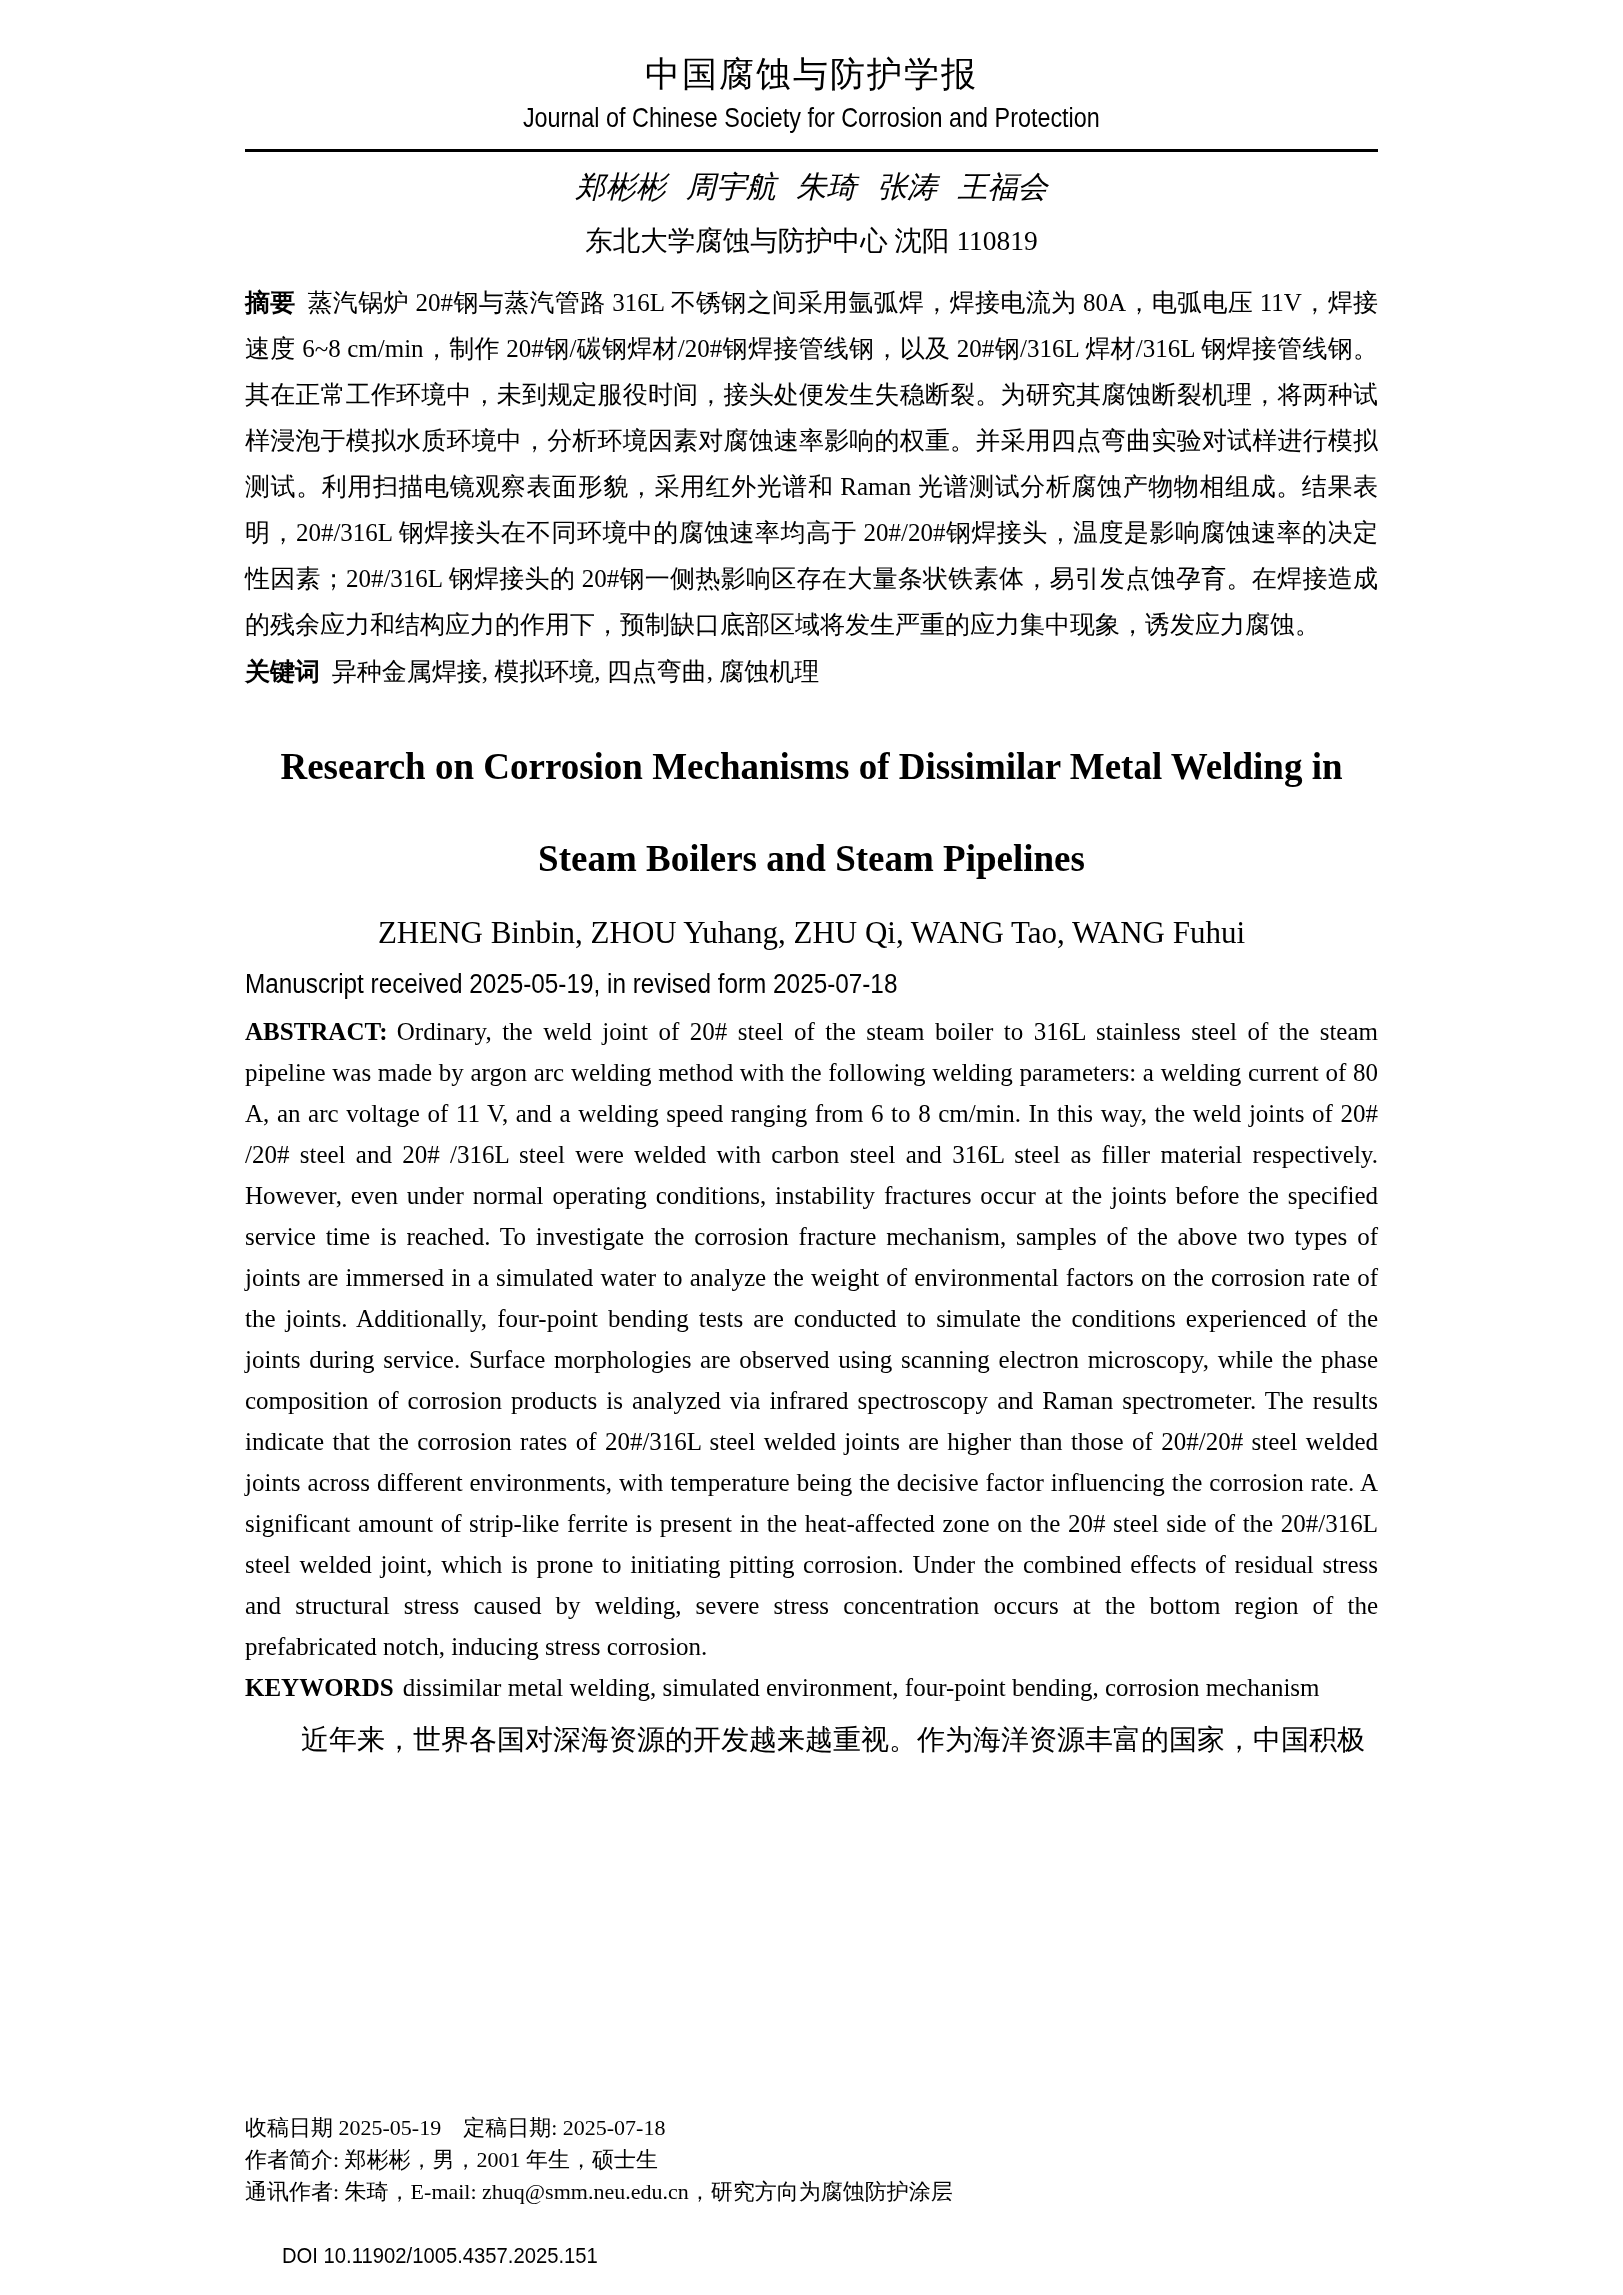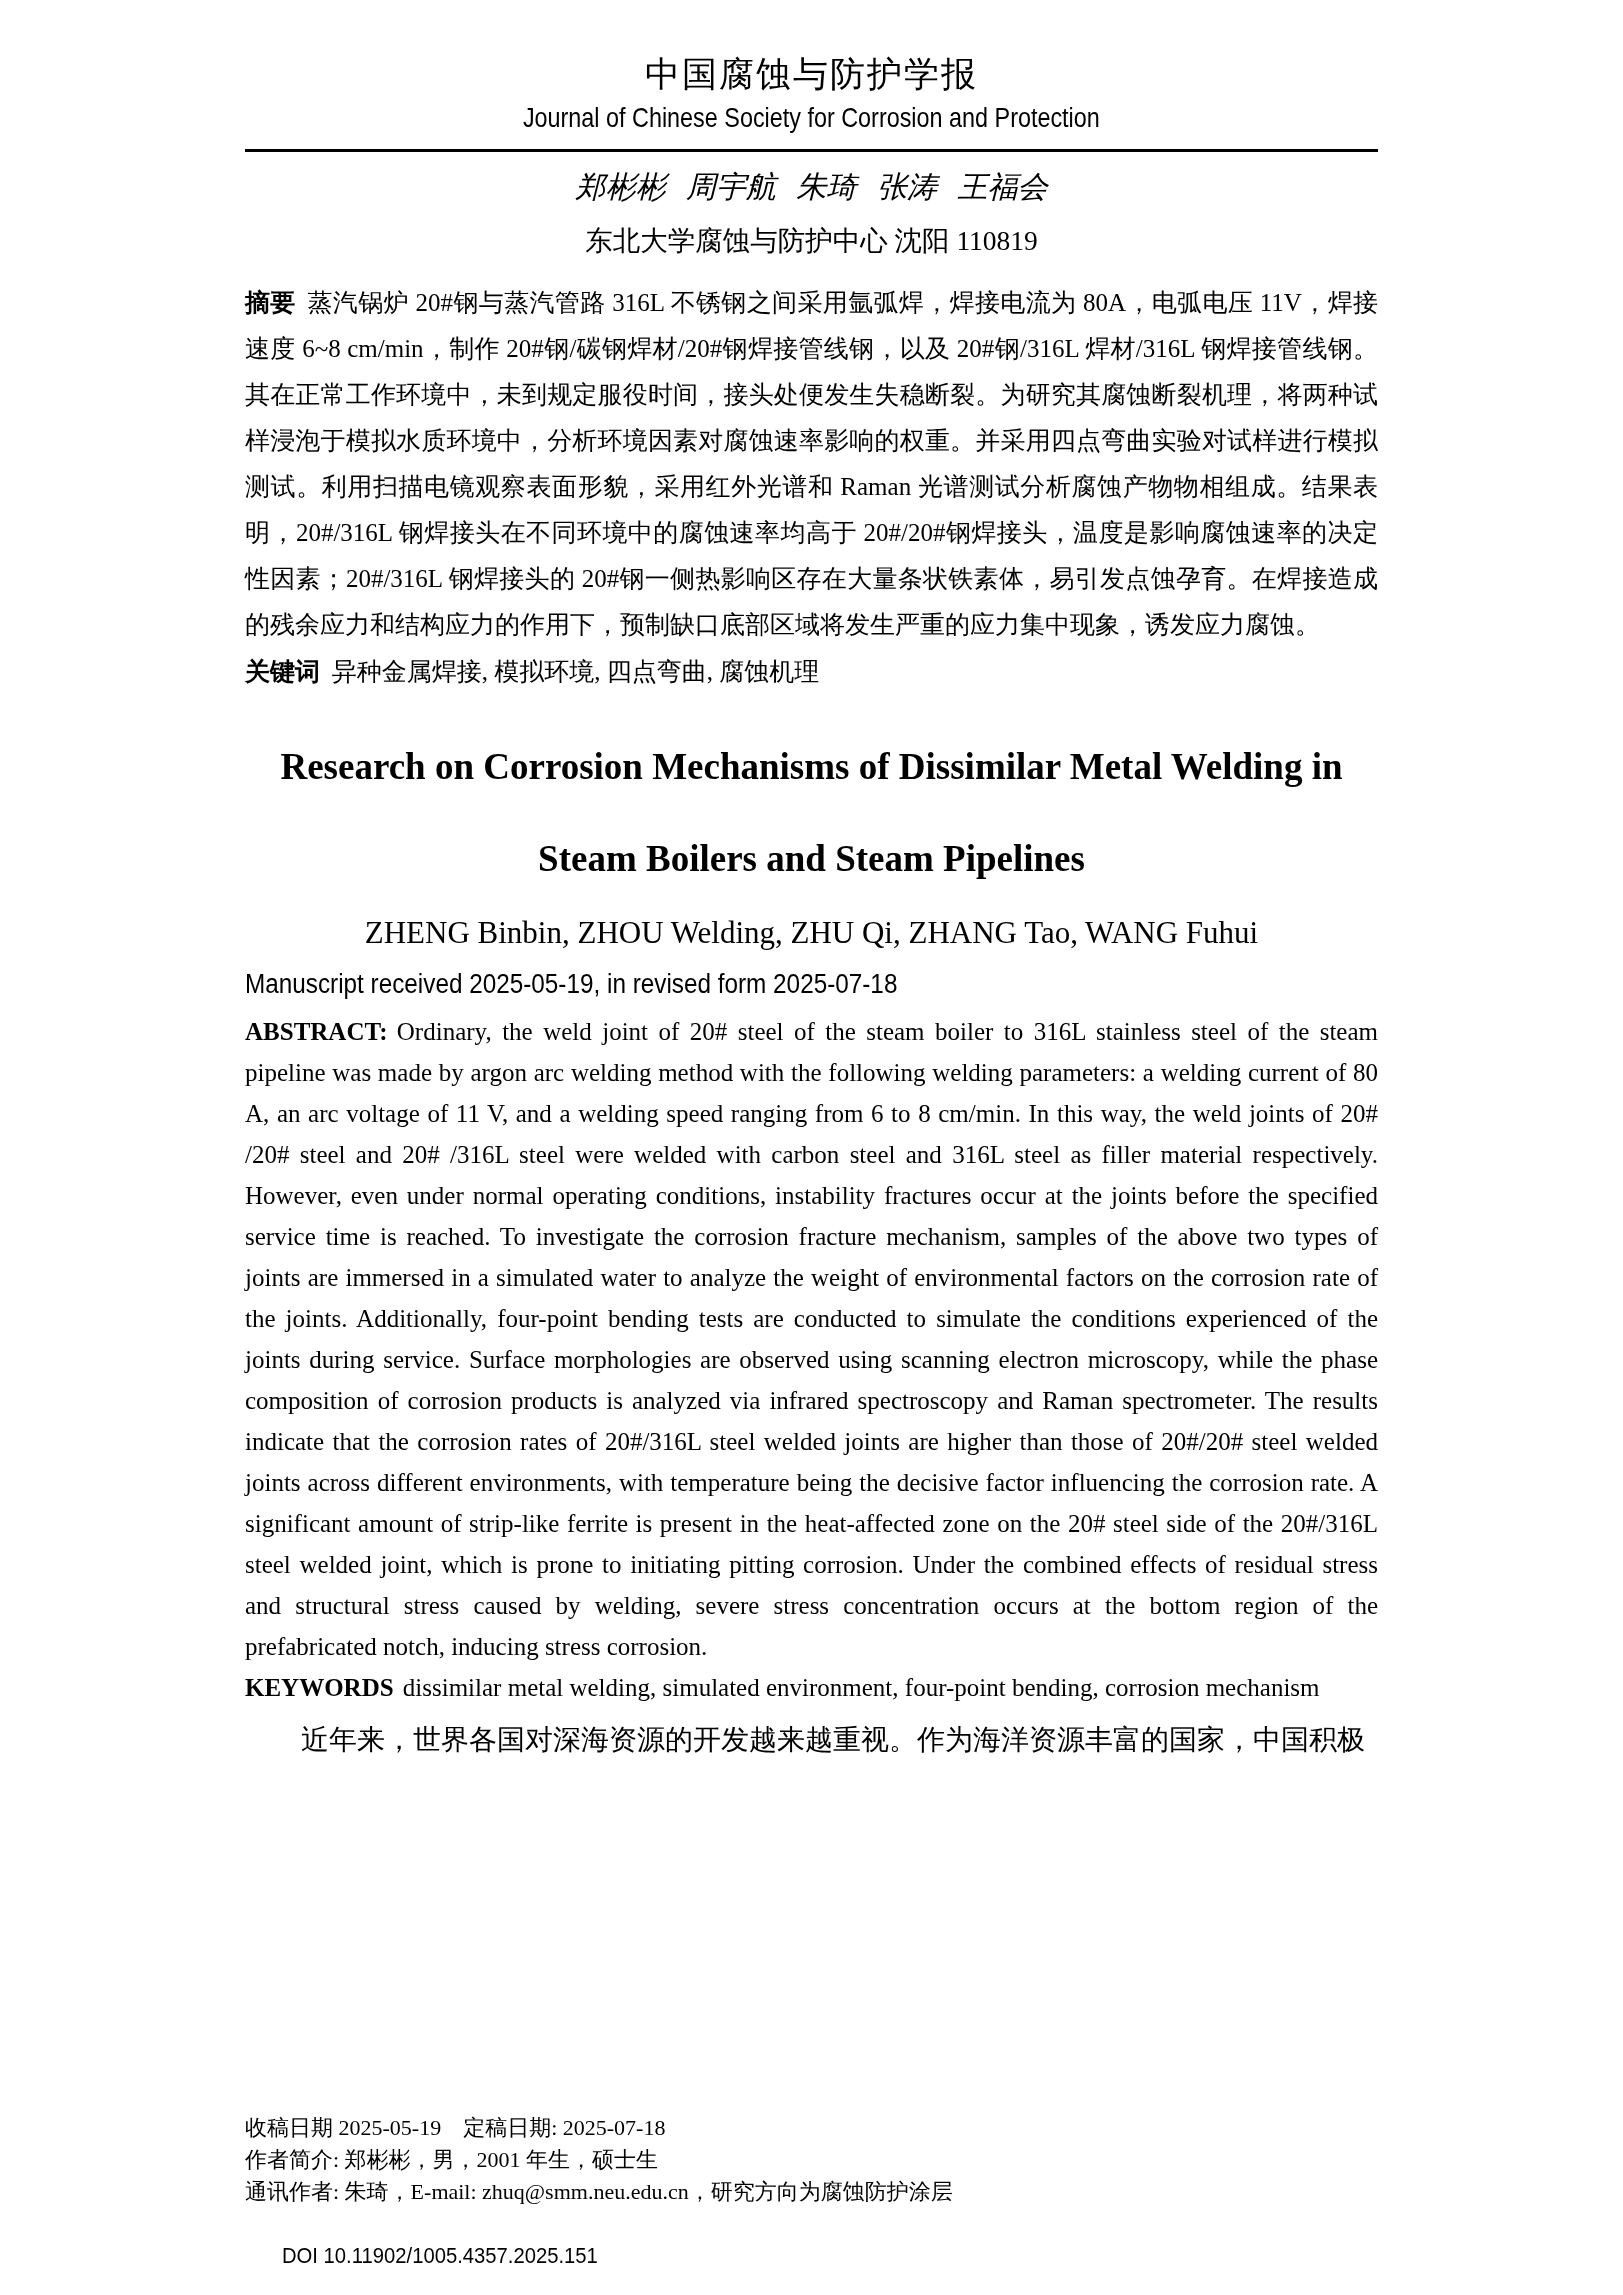--- a/index.html
+++ b/index.html
@@ -152,21 +152,21 @@
 
     <p class="abs-zh"><span class="zh-label">摘要</span><span>蒸汽锅炉 20#钢与蒸汽管路 316L 不锈钢之间采用氩弧焊，焊接电流为 80A，电弧电压 11V，焊接速度 6~8 cm/min，制作 20#钢/碳钢焊材/20#钢焊接管线钢，以及 20#钢/316L 焊材/316L 钢焊接管线钢。其在正常工作环境中，未到规定服役时间，接头处便发生失稳断裂。为研究其腐蚀断裂机理，将两种试样浸泡于模拟水质环境中，分析环境因素对腐蚀速率影响的权重。并采用四点弯曲实验对试样进行模拟测试。利用扫描电镜观察表面形貌，采用红外光谱和 Raman 光谱测试分析腐蚀产物物相组成。结果表明，20#/316L 钢焊接头在不同环境中的腐蚀速率均高于 20#/20#钢焊接头，温度是影响腐蚀速率的决定性因素；20#/316L 钢焊接头的 20#钢一侧热影响区存在大量条状铁素体，易引发点蚀孕育。在焊接造成的残余应力和结构应力的作用下，预制缺口底部区域将发生严重的应力集中现象，诱发应力腐蚀。</span></p>
 
     <p class="kw-zh"><span class="zh-label">关键词</span><span>异种金属焊接, 模拟环境, 四点弯曲, 腐蚀机理</span></p>
 
     <h2 class="title-en center">
       <div>Research on Corrosion Mechanisms of Dissimilar Metal Welding in</div>
       <div>Steam Boilers and Steam Pipelines</div>
     </h2>
 
-    <div class="authors-en center">ZHENG Binbin, ZHOU Welding, ZHU Qi, ZHANG Tao, WANG Fuhui</div>
+    <div class="authors-en center">ZHENG Binbin, ZHOU Yuhang, ZHU Qi, WANG Tao, WANG Fuhui</div>
 
     <div class="manuscript">
       <span>Manuscript received 2025-05-19, in revised form 2025-07-18</span>
     </div>
 
     <p class="abs-en"><span class="en-label">ABSTRACT:</span><span>Ordinary, the weld joint of 20# steel of the steam boiler to 316L stainless steel of the steam pipeline was made by argon arc welding method with the following welding parameters: a welding current of 80 A, an arc voltage of 11 V, and a welding speed ranging from 6 to 8 cm/min. In this way, the weld joints of 20# /20# steel and 20# /316L steel were welded with carbon steel and 316L steel as filler material respectively. However, even under normal operating conditions, instability fractures occur at the joints before the specified service time is reached. To investigate the corrosion fracture mechanism, samples of the above two types of joints are immersed in a simulated water to analyze the weight of environmental factors on the corrosion rate of the joints. Additionally, four-point bending tests are conducted to simulate the conditions experienced of the joints during service. Surface morphologies are observed using scanning electron microscopy, while the phase composition of corrosion products is analyzed via infrared spectroscopy and Raman spectrometer. The results indicate that the corrosion rates of 20#/316L steel welded joints are higher than those of 20#/20# steel welded joints across different environments, with temperature being the decisive factor influencing the corrosion rate. A significant amount of strip-like ferrite is present in the heat-affected zone on the 20# steel side of the 20#/316L steel welded joint, which is prone to initiating pitting corrosion. Under the combined effects of residual stress and structural stress caused by welding, severe stress concentration occurs at the bottom region of the prefabricated notch, inducing stress corrosion.</span></p>
 
     <p class="kw-en"><span class="en-label">KEYWORDS</span><span>dissimilar metal welding, simulated environment, four-point bending, corrosion mechanism</span></p>
 
     <p class="body-zh">近年来，世界各国对深海资源的开发越来越重视。作为海洋资源丰富的国家，中国积极</p>

